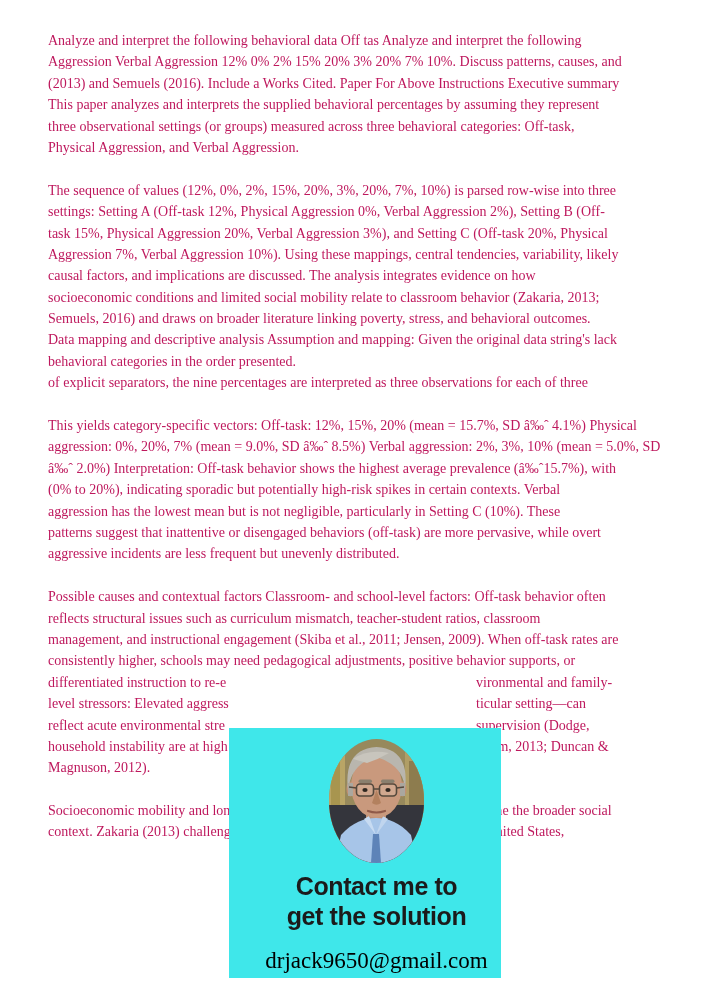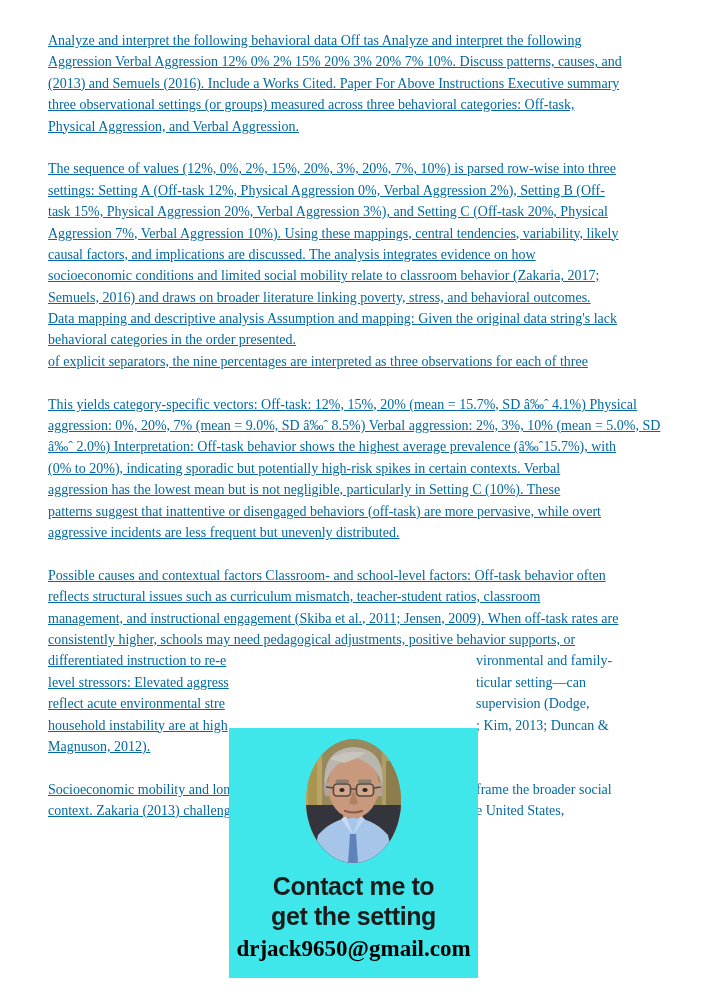--- a/index.html
+++ b/index.html
@@ -9,84 +9,85 @@
     position: relative;
     overflow: hidden;
     font-family: "Liberation Serif", serif;
   }
   .doc {
     position: absolute;
     left: 48px; top: 30px;
     width: 618px;
     font-size: 14px;
     line-height: 21.4px;
-    color: #0369a1;
-    text-decoration: underline;
+    color: #be185d;
   }
   .para { margin: 0 0 21.4px 0; }
   .line {
     position: relative;
     height: 21.4px;
     white-space: nowrap;
   }
   .frag-right {
     position: absolute;
     left: 428px;
     top: 0;
     white-space: nowrap;
   }
   
   .overlay {
     position: absolute;
     left: 229px; top: 728px;
     width: 249px; height: 250px;
     background: #3fe7ea;
     text-align: center;
+    padding-left: 23px;
   }
   .photo {
     display: block;
     width: 95px; height: 124px;
     margin: 11px auto 0 auto;
   }
   .headline {
     font-family: "Liberation Sans", sans-serif;
     font-weight: 700;
     font-size: 25px;
     line-height: 30px;
     color: #1b1b1b;
     letter-spacing: -0.4px;
     margin-top: 8px;
   }
   .email {
     font-family: "Liberation Serif", serif;
-    font-weight: 700;
+    font-weight: 400;
     font-size: 23px;
     line-height: 28px;
     color: #000000;
-    margin-top: 4px;
+    margin-top: 16px;
   }
 </style>
 </head>
 <body>
 
 <div class="doc">
     <div class="para">
       <div class="line">Analyze and interpret the following behavioral data Off tas Analyze and interpret the following</div>
       <div class="line">Aggression Verbal Aggression 12% 0% 2% 15% 20% 3% 20% 7% 10%. Discuss patterns, causes, and</div>
       <div class="line">(2013) and Semuels (2016). Include a Works Cited. Paper For Above Instructions Executive summary</div>
+      <div class="line">This paper analyzes and interprets the supplied behavioral percentages by assuming they represent</div>
       <div class="line">three observational settings (or groups) measured across three behavioral categories: Off-task,</div>
       <div class="line">Physical Aggression, and Verbal Aggression.</div>
     </div>
     <div class="para">
       <div class="line">The sequence of values (12%, 0%, 2%, 15%, 20%, 3%, 20%, 7%, 10%) is parsed row-wise into three</div>
       <div class="line">settings: Setting A (Off-task 12%, Physical Aggression 0%, Verbal Aggression 2%), Setting B (Off-</div>
       <div class="line">task 15%, Physical Aggression 20%, Verbal Aggression 3%), and Setting C (Off-task 20%, Physical</div>
       <div class="line">Aggression 7%, Verbal Aggression 10%). Using these mappings, central tendencies, variability, likely</div>
       <div class="line">causal factors, and implications are discussed. The analysis integrates evidence on how</div>
-      <div class="line">socioeconomic conditions and limited social mobility relate to classroom behavior (Zakaria, 2017;</div>
+      <div class="line">socioeconomic conditions and limited social mobility relate to classroom behavior (Zakaria, 2013;</div>
       <div class="line">Semuels, 2016) and draws on broader literature linking poverty, stress, and behavioral outcomes.</div>
       <div class="line">Data mapping and descriptive analysis Assumption and mapping: Given the original data string's lack</div>
       <div class="line">behavioral categories in the order presented.</div>
       <div class="line">of explicit separators, the nine percentages are interpreted as three observations for each of three</div>
     </div>
     <div class="para">
       <div class="line">This yields category-specific vectors: Off-task: 12%, 15%, 20% (mean = 15.7%, SD â‰ˆ 4.1%) Physical</div>
       <div class="line">aggression: 0%, 20%, 7% (mean = 9.0%, SD â‰ˆ 8.5%) Verbal aggression: 2%, 3%, 10% (mean = 5.0%, SD</div>
       <div class="line">â‰ˆ 2.0%) Interpretation: Off-task behavior shows the highest average prevalence (â‰ˆ15.7%), with</div>
       <div class="line">(0% to 20%), indicating sporadic but potentially high-risk spikes in certain contexts. Verbal</div>
@@ -154,15 +155,15 @@
 
       <ellipse cx="36" cy="51" rx="2.6" ry="1.9" fill="#2e2620"></ellipse>
       <ellipse cx="59" cy="51" rx="2.6" ry="1.9" fill="#2e2620"></ellipse>
 
       <path d="M47.5,51 L43,64 Q47.5,67.5 52,64 Z" fill="#b3815f"></path>
 
       <path d="M39,72 Q47.5,75 56,72" stroke="#8f5a49" stroke-width="2.2" fill="none" stroke-linecap="round"></path>
     </g>
   </svg>
   <div class="headline">Contact me to</div>
-  <div class="headline" style="margin-top:0;">get the setting</div>
+  <div class="headline" style="margin-top:0;">get the solution</div>
   <div class="email">drjack9650@gmail.com</div>
 </div>
 
 </body></html>

